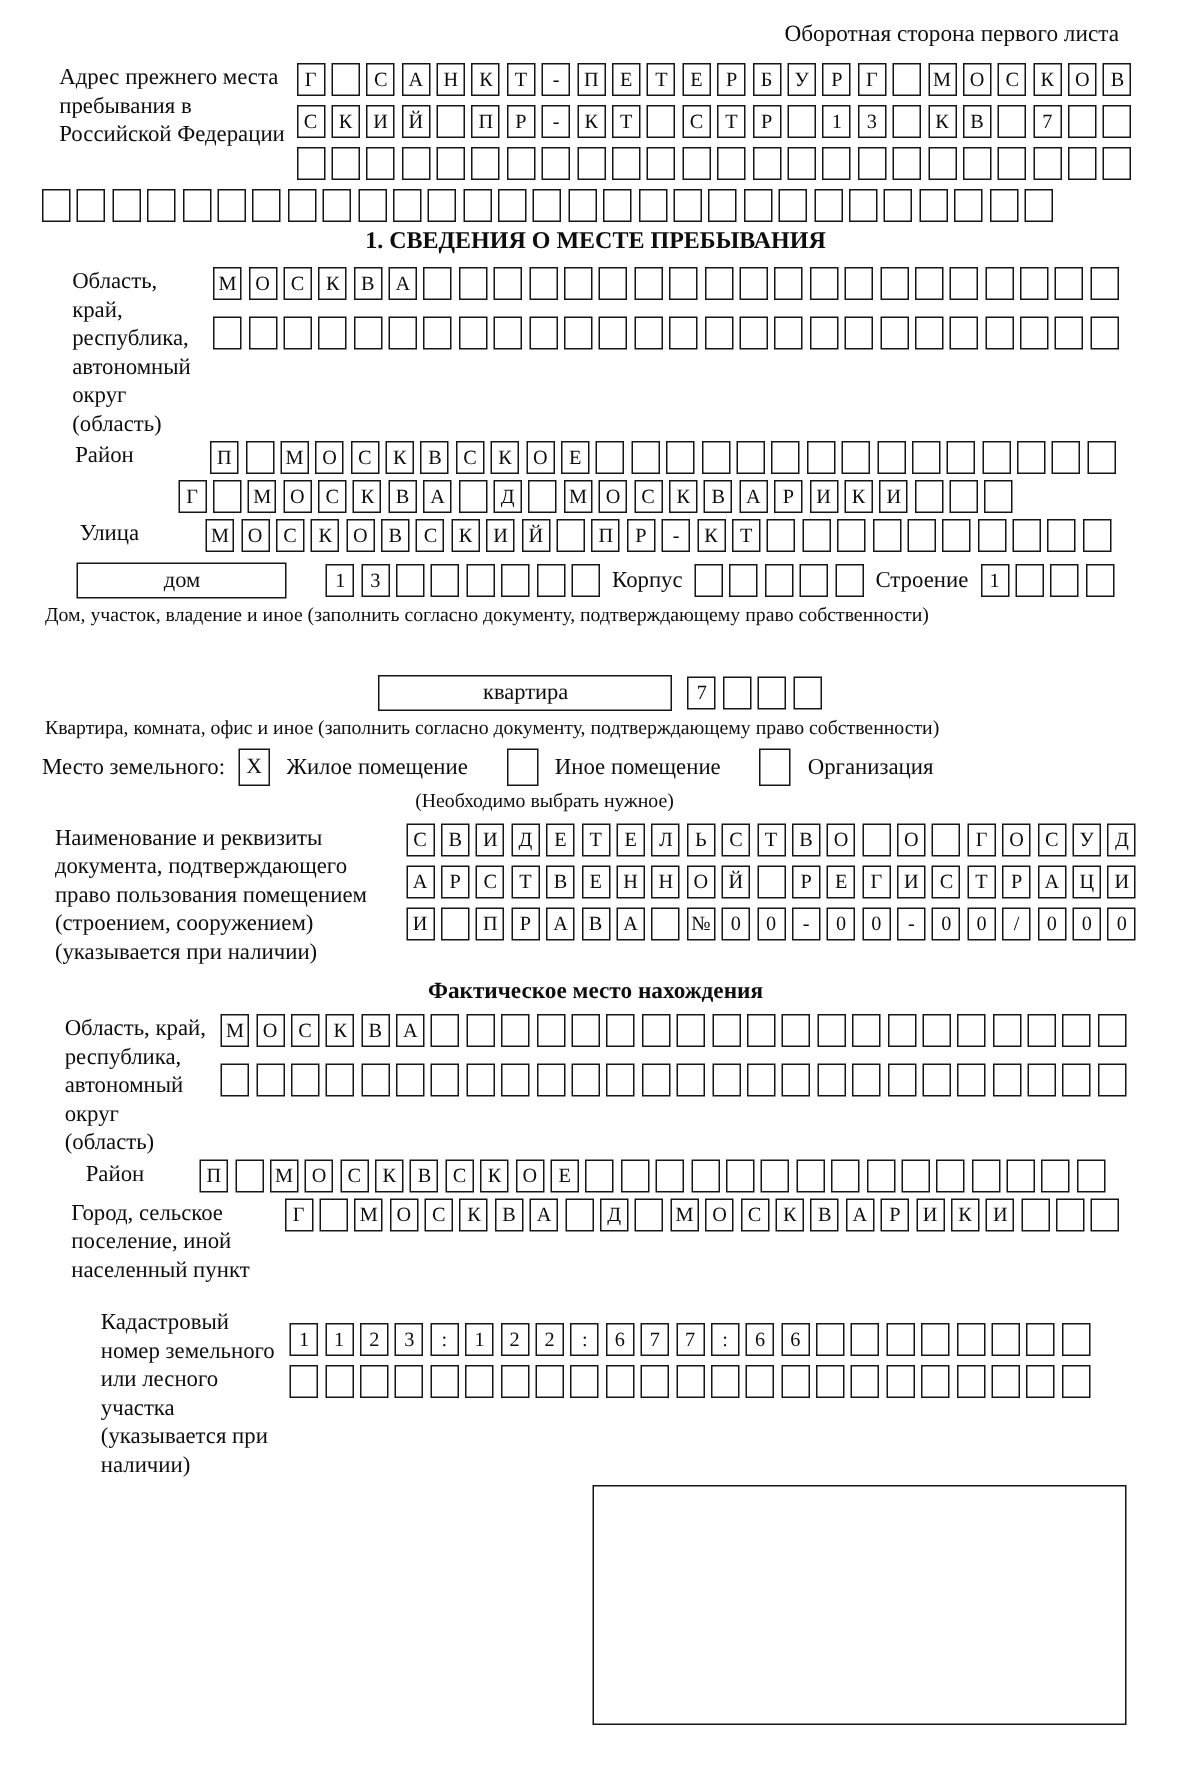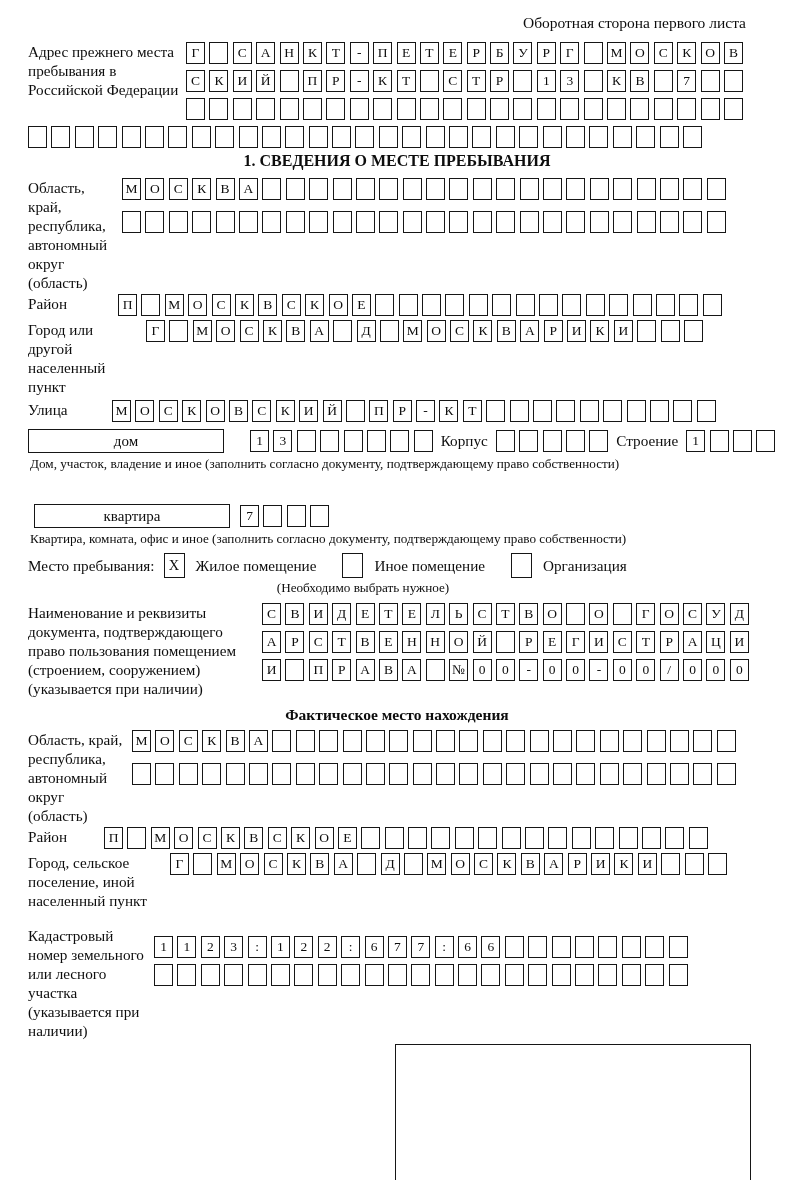--- a/index.html
+++ b/index.html
@@ -2,39 +2,39 @@
 <html><head>
 <meta charset="utf-8">
 <style>
   html,body{margin:0;padding:0;background:#ffffff;}
   body{width:800px;height:1180px;overflow:hidden;color:#0d0d0d;
        font-family:"Liberation Serif","DejaVu Serif",serif;}
   .page{box-sizing:border-box;width:800px;height:1180px;padding:14px 34px 12px 28px;}
 
   .note{ text-align:right; font-size:15.5px; padding-right:20px; margin-bottom:10px;}
 
-  .row{display:flex;align-items:flex-start;}
+  .row{display:flex;align-items:flex-start;justify-content:center;}
   .lbl{font-size:15.2px;line-height:19px;flex:0 0 auto;padding-right:6px;}
   .boxrow{display:flex;gap:4.4px;flex-wrap:nowrap;}
   .cb{box-sizing:border-box;flex:0 0 19px;width:19px;height:22px;border:1.6px solid #161616;
       display:inline-flex;align-items:center;justify-content:center;
       font-size:13.5px;line-height:1;background:#fff;}
   .mb6{margin-bottom:6px;} .mb11{margin-bottom:11px;} .mb4{margin-bottom:4px;}
 
   .caption{font-size:13.2px;line-height:16px;text-align:center;margin:3px 0 6px 0;}
   .sect-title{font-size:16px;font-weight:bold;text-align:center;margin:2px 0 8px 0;}
 
   
   .w152{width:152px;} .w86{width:88px;} .w84{width:84px;} .w112{width:112px;}
   .w78{width:78px;} .w228{width:228px;} .w96{width:98px;} .w70{width:70px;}
   .w118{width:120px;} .w134{width:136px;}
 
   .field{box-sizing:border-box;border:1.6px solid #161616;height:24px;display:flex;
          align-items:center;justify-content:center;font-size:15px;flex:0 0 auto;}
-  .f-dom{width:196px;margin-right:26px;}
+  .f-dom{width:140px;margin-right:26px;}
   .f-kv{width:196px;margin-right:10px;}
   .inline-lb{font-size:15.2px;line-height:24px;margin:0 8px;flex:0 0 auto;}
 
   .chk .cb{flex:0 0 21px;width:21px;height:25px;font-size:14.5px;}
   .stay{display:flex;align-items:center;margin-bottom:2px;}
   .stay .opt-lbl{font-size:15.2px;margin:0 26px 0 11px;}
   .stay .lead{font-size:15.2px;margin-right:9px;}
   .stay-cap{font-size:13.2px;text-align:center;width:330px;margin-left:170px;margin-bottom:7px;}
 
   .al-cap{font-size:13.8px;line-height:17px;text-align:center;margin:0 0 8px 0;}
@@ -255,21 +255,20 @@
         <span class="cb"></span>
         <span class="cb"></span>
         <span class="cb"></span>
         <span class="cb"></span>
         <span class="cb"></span>
         <span class="cb"></span>
       </div>
   </div>
 
   <div class="row" style="margin-bottom:4px;">
-    <div class="lbl w112">Город или другой населенный пункт</div>
     <div class="boxrow">
         <span class="cb">Г</span>
         <span class="cb"></span>
         <span class="cb">М</span>
         <span class="cb">О</span>
         <span class="cb">С</span>
         <span class="cb">К</span>
         <span class="cb">В</span>
         <span class="cb">А</span>
         <span class="cb"></span>
@@ -358,21 +357,21 @@
     <div class="boxrow">
         <span class="cb">7</span>
         <span class="cb"></span>
         <span class="cb"></span>
         <span class="cb"></span>
       </div>
   </div>
   <div class="caption" style="text-align:left;margin-left:2px;">Квартира, комната, офис и иное (заполнить согласно документу, подтверждающему право собственности)</div>
 
   <div class="stay chk">
-    <span class="lead">Место пребывания:</span>
+    <span class="lead">Место земельного:</span>
     <span class="boxrow">
         <span class="cb">X</span>
       </span>
     <span class="opt-lbl">Жилое помещение</span>
     <span class="boxrow">
         <span class="cb"></span>
       </span>
     <span class="opt-lbl">Иное помещение</span>
     <span class="boxrow">
         <span class="cb"></span>

